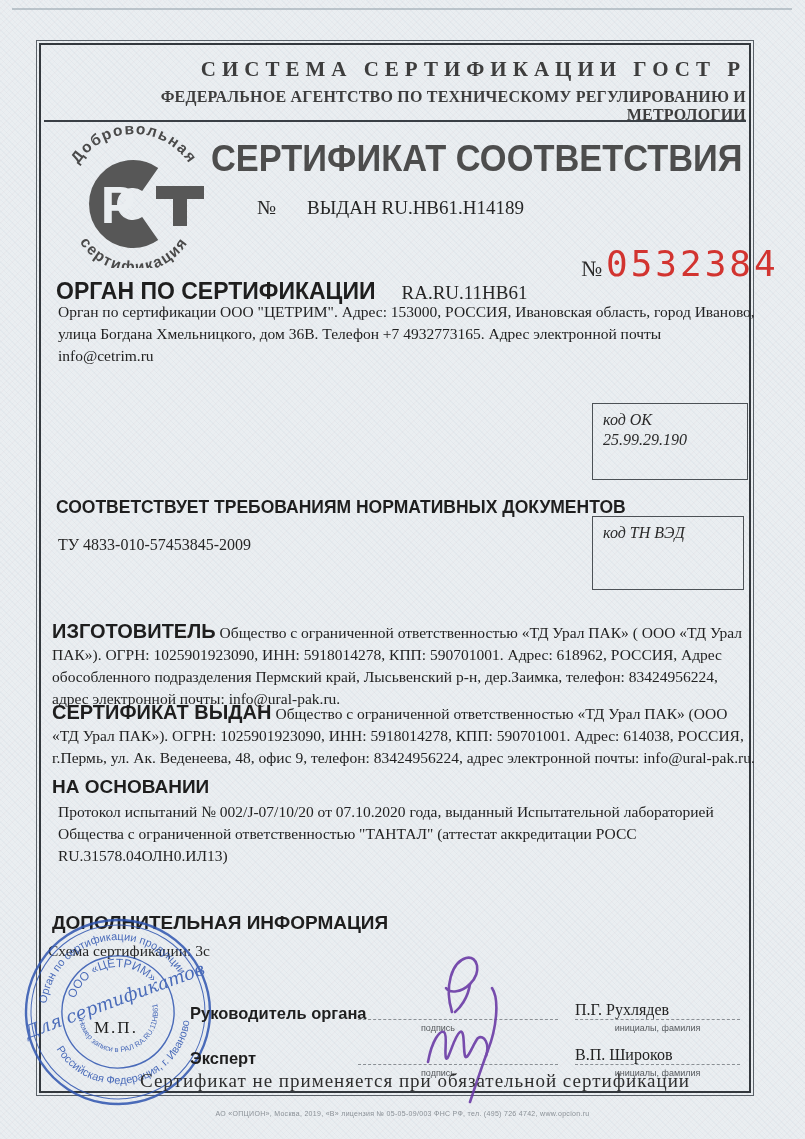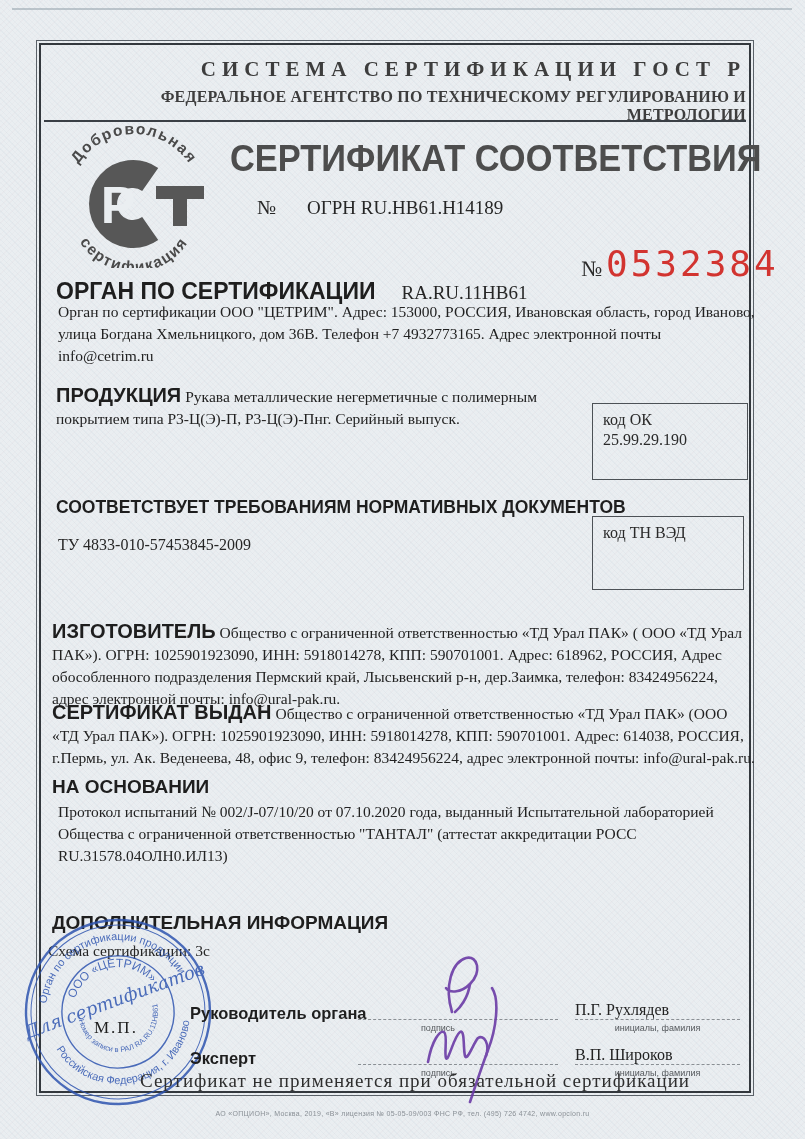--- a/index.html
+++ b/index.html
@@ -12,27 +12,27 @@
     font-family:"Liberation Serif", serif;
     color:#262626;
   }
   .abs{position:absolute;}
   .scan-edge{left:12px;top:8px;width:780px;height:2px;background:#93a2ac;opacity:.55;}
   .frame{left:36px;top:40px;width:716px;height:1054px;border:1px solid #5a6168;}
   .frame-inner{position:absolute;inset:2px;border:2px solid #33383d;}
   .hdr{left:44px;top:46px;width:702px;height:74px;border-bottom:2px solid #3a3f45;text-align:right;}
   .hdr-line1{margin-top:11px;font-size:21px;font-weight:bold;letter-spacing:6px;color:#3d3d3d;}
   .hdr-line2{margin-top:6px;font-size:16px;font-weight:bold;letter-spacing:0.2px;color:#3d3d3d;}
-  .title{left:230px;top:138px;width:530px;font-family:"Liberation Sans",sans-serif;
+  .title{left:211px;top:138px;width:530px;font-family:"Liberation Sans",sans-serif;
          font-size:37px;font-weight:bold;color:#4d4d4d;white-space:nowrap;}
   .title>span{display:inline-block;transform:scaleX(.93);transform-origin:left center;}
   .serif{font-family:"Liberation Serif",serif;}
   .sec-h{font-family:"Liberation Sans",sans-serif;font-weight:bold;color:#1e1e1e;}
   .body-t{font-size:15.5px;line-height:1.42;color:#222;}
-  .code-box{border:1px solid #4c5156;font-size:16px;color:#2a2a2a;padding:7px 10px;box-sizing:border-box;}
+  .code-box{border:1px solid #4c5156;font-size:16px;color:#2a2a2a;padding:7px 10px;box-sizing:border-box;font-style:italic;}
   .dash-line{border-bottom:1px dashed #8a8f94;}
   .caption{font-size:9px;color:#55595d;font-family:"Liberation Sans",sans-serif;}
   .sig-name{font-size:16px;color:#222;text-align:left;}
   .note{font-size:19px;letter-spacing:1px;color:#2e2e2e;}
   .pfooter{font-size:7px;color:#8a9096;font-family:"Liberation Sans",sans-serif;letter-spacing:.3px;}
   .red-num{font-family:"DejaVu Sans Mono",monospace;font-size:36px;letter-spacing:3px;color:#d23430;}
 </style>
 </head>
 <body>
 
@@ -65,39 +65,35 @@
     <rect x="125" y="66" width="14" height="40" fill="#575757"></rect>
     <text x="70" y="103" text-anchor="middle" font-family="Liberation Sans, sans-serif" font-size="52" font-weight="bold" fill="#eaeef1">Р</text>
   </svg>
 
   <div class="abs title">
     <span>СЕРТИФИКАТ СООТВЕТСТВИЯ</span>
   </div>
 
   <div class="abs serif" style="left:257px;top:196px;font-size:20px;">
     <span>№</span>
-    <span style="margin-left:26px;font-size:19px;">ОГРН RU.НВ61.Н14189</span>
+    <span style="margin-left:26px;font-size:19px;">ВЫДАН RU.НВ61.Н14189</span>
   </div>
 
 
   <div class="abs" style="left:581px;top:243px;">
     <span class="serif" style="font-size:22px;color:#2c2c2c;">№</span>
     <span class="red-num">0532384</span>
   </div>
 
   <div class="abs" style="left:56px;top:278px;">
     <span class="sec-h" style="font-size:23px;">ОРГАН ПО СЕРТИФИКАЦИИ</span>
     <span class="serif" style="font-size:19px;margin-left:22px;">RA.RU.11НВ61</span>
   </div>
   <div class="abs body-t serif" style="left:58px;top:301px;width:698px;">Орган по сертификации ООО "ЦЕТРИМ". Адрес: 153000, РОССИЯ, Ивановская область, город Иваново, улица Богдана Хмельницкого, дом 36В. Телефон +7 4932773165. Адрес электронной почты info@cetrim.ru</div>
 
-  <div class="abs" style="left:56px;top:384px;width:540px;">
-    <span class="sec-h" style="font-size:20px;">ПРОДУКЦИЯ</span>
-    <span class="serif body-t" style="font-size:15.5px;">Рукава металлические  негерметичные с полимерным покрытием типа Р3-Ц(Э)-П, Р3-Ц(Э)-Пнг. Серийный выпуск.</span>
-  </div>
   <div class="abs code-box serif" style="left:592px;top:403px;width:156px;height:77px;">
     <div>код ОК</div>
     <div style="margin-top:2px;">25.99.29.190</div>
   </div>
 
   <div class="abs sec-h" style="left:56px;top:497px;font-size:17.5px;">СООТВЕТСТВУЕТ ТРЕБОВАНИЯМ НОРМАТИВНЫХ ДОКУМЕНТОВ</div>
   <div class="abs serif" style="left:58px;top:536px;font-size:16px;">ТУ  4833-010-57453845-2009</div>
   <div class="abs code-box serif" style="left:592px;top:516px;width:152px;height:74px;">
     <div>код ТН ВЭД</div>
   </div>

